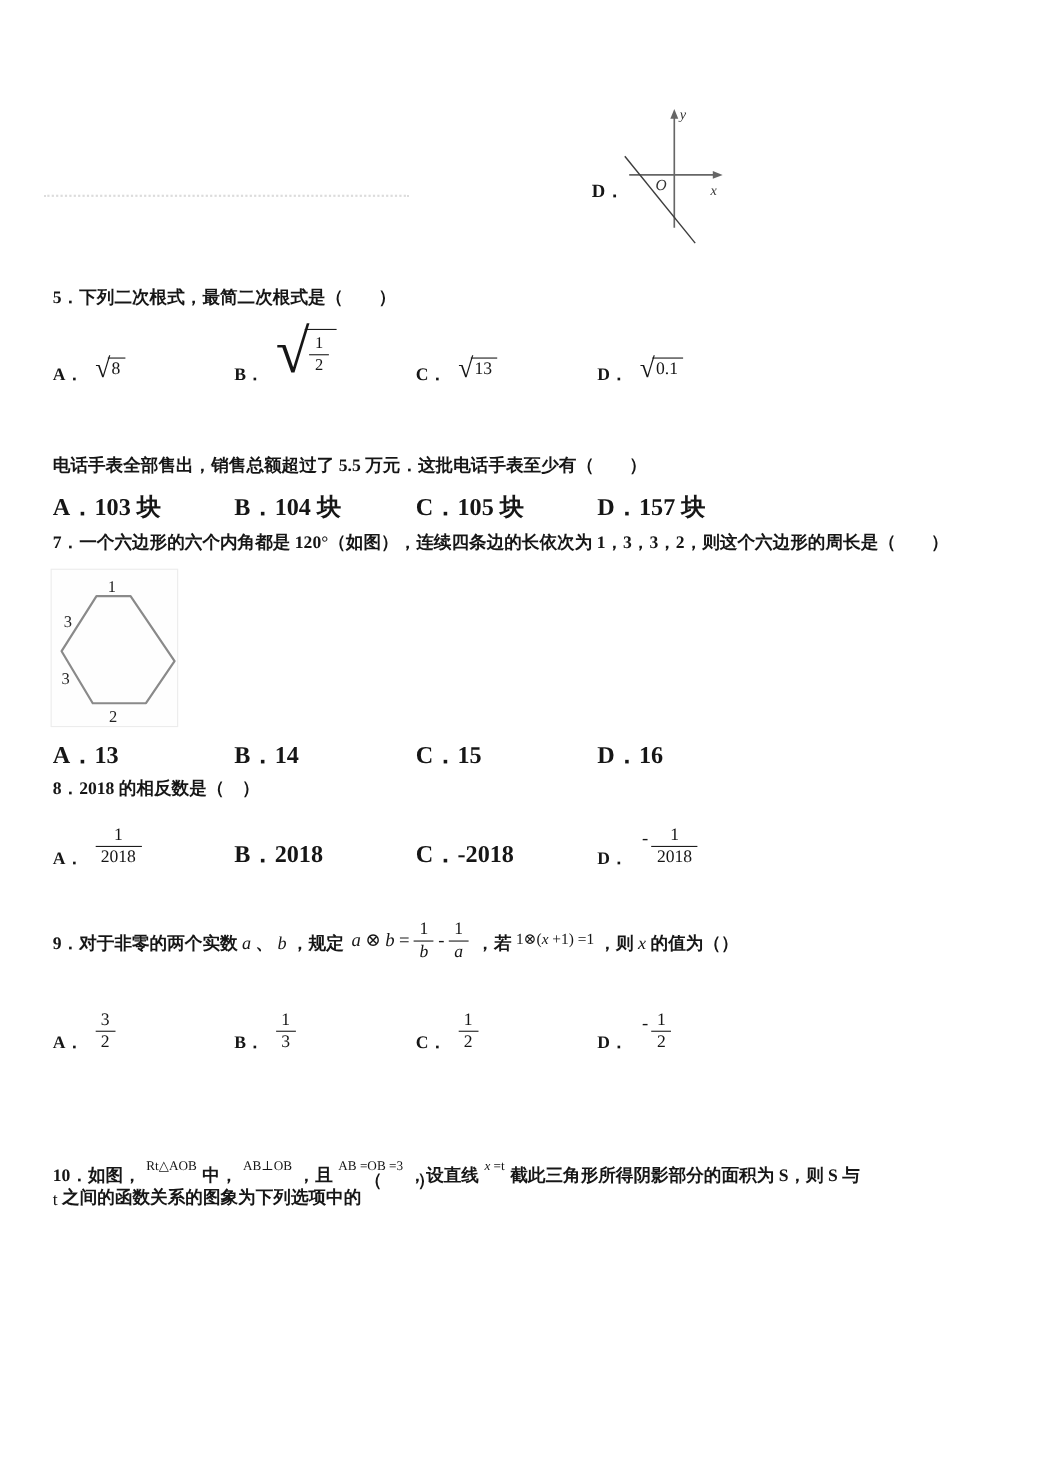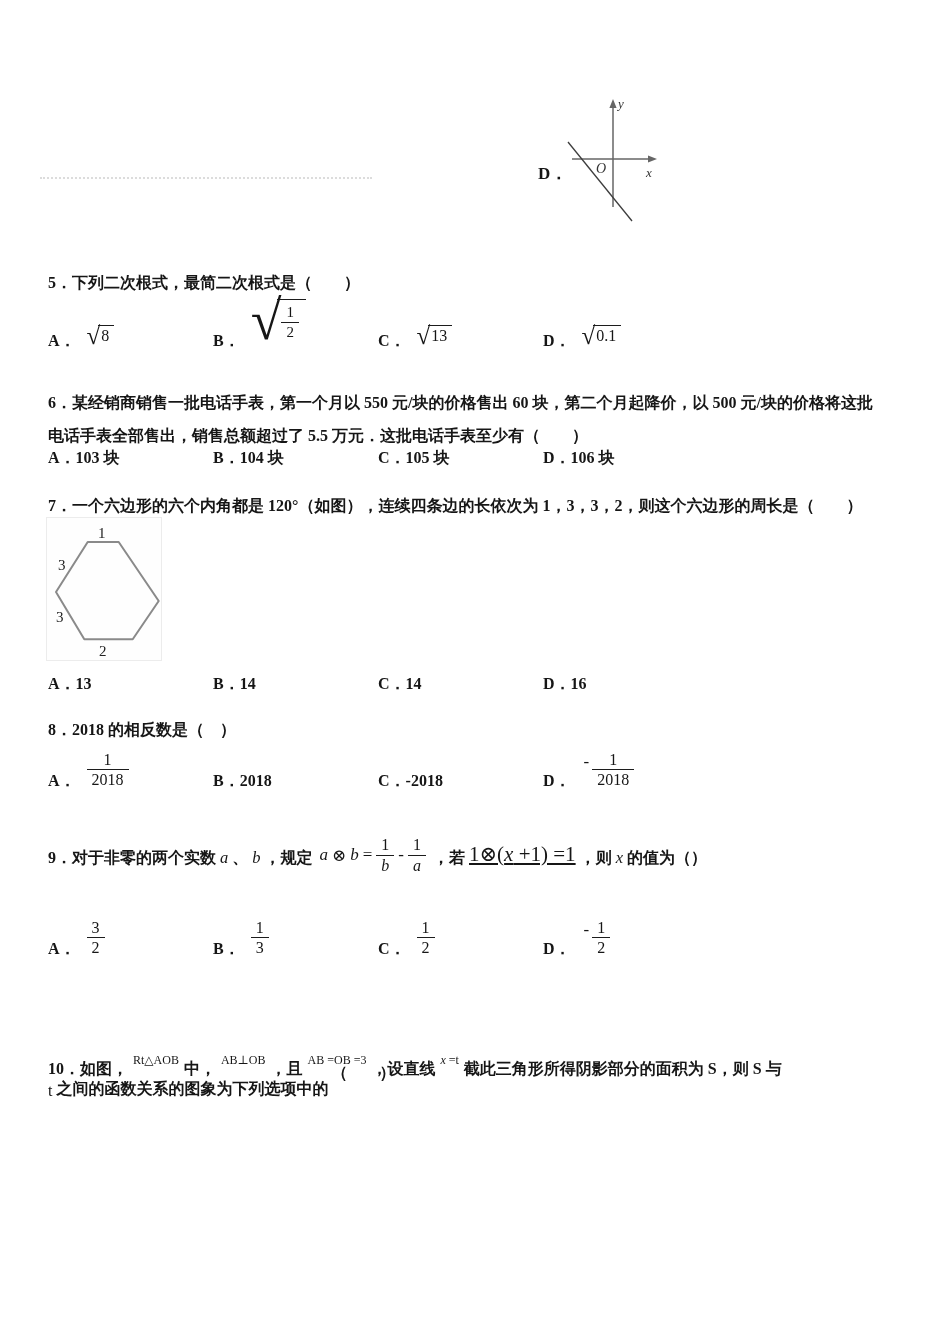--- a/index.html
+++ b/index.html
@@ -1,46 +1,46 @@
 <!DOCTYPE html>
 <html><head>
 <meta charset="utf-8">
 <style>
   html,body{margin:0;padding:0;background:#fff;}
   .page{position:relative;width:950px;height:1344px;background:#ffffff;overflow:hidden;
         font-family:"Liberation Serif","DejaVu Serif",serif;color:#161616;}
   .abs{position:absolute;}
   .cn{font-weight:700;}
-  .title{font-size:16px;line-height:1.25;white-space:nowrap;margin-top:12px;}
+  .title{font-size:16px;line-height:1.25;white-space:nowrap;}
   .artifact{position:absolute;left:40px;top:177px;width:332px;border-top:2px dotted #dcdcdc;height:0;}
   
   .optrow{position:absolute;left:0;width:950px;}
   .col-a{left:48px;} .col-b{left:213px;} .col-c{left:378px;} .col-d{left:543px;}
   .opt{position:absolute;bottom:0;display:flex;align-items:flex-end;white-space:nowrap;}
   .optletter{font-weight:700;font-size:16px;margin-right:11px;line-height:1.2;}
-  .plainopt{font-weight:700;font-size:16px;line-height:1.2;}
+  .plainopt{font-weight:700;font-size:22px;line-height:1.2;}
   
   .sqrt{display:inline-flex;align-items:flex-start;font-weight:400;}
   .sqrt .sign{font-size:25px;line-height:1;margin-right:-2px;transform:translateY(-2px);}
   .sqrt .body{border-top:1.4px solid #1c1c1c;font-size:16px;line-height:1.15;padding:1px 5px 0 3px;margin-top:0;}
   .sqrt2{display:inline-flex;align-items:flex-start;font-weight:400;}
   .sqrt2 .sign{font-size:56px;line-height:0.92;margin-right:-4px;transform:translateY(-3px);}
   .sqrt2 .fracwrap{border-top:1.4px solid #1c1c1c;margin-top:1px;padding:3px 7px 0 4px;}
   
   .frac{display:inline-flex;flex-direction:column;align-items:center;line-height:1.22;font-size:15px;font-weight:400;}
   .frac .num{padding:0 5px;}
   .frac .den{border-top:1.3px solid #1c1c1c;padding:0 5px;font-style:normal;}
   .frac.f16{font-size:16px;}
   .minus-mid{align-self:center;font-size:17px;margin:0 3px 15px 2px;font-weight:400;}
   
   .mixline{position:absolute;left:48px;display:flex;align-items:center;white-space:nowrap;font-size:16px;justify-content:space-between;}
   .formula{display:inline-flex;align-items:center;font-size:17px;font-weight:400;margin:0 7px;position:relative;top:-3px;}
   .formula .op{margin:0 4px;}
   .formula i{font-style:italic;}
-  .mcond{font-size:21px;font-weight:400;position:relative;top:-4px;margin:0 4px;text-decoration:underline;}
+  .mcond{font-size:14px;font-weight:400;position:relative;top:-4px;margin:0 4px;}
   .ivar{font-style:italic;font-weight:400;font-size:16.5px;margin:0 4px;}
   
   .q10line{position:absolute;left:48px;display:flex;align-items:flex-end;white-space:nowrap;font-size:16px;}
   .mraised{font-size:12px;font-weight:400;margin:0 5px 14px 5px;line-height:1;}
   .praised{margin:0 0 16px 3px;font-weight:700;}
   .tvar{font-weight:400;font-size:16px;margin-right:4px;}
   
   .figbox{position:absolute;border:1px solid #ececec;background:#fefefe;}
   svg text{font-family:"Liberation Serif","DejaVu Serif",serif;}
   .dlabel{position:absolute;font-weight:700;font-size:17px;}
@@ -92,43 +92,42 @@
     </div>
     <div class="opt col-d">
       <span class="optletter">D．</span>
       <span class="sqrt">
           <span class="sign">√</span>
           <span class="body">0.1</span>
         </span>
     </div>
   </div>
 
-  <div class="abs title cn" style="left:48px;top:381px;">6．某经销商销售一批电话手表，第一个月以 550 元/块的价格售出 60 块，第二个月起降价，以 500 元/块的价格将这批</div>
   <div class="abs title cn" style="left:48px;top:414px;text-align:right;">电话手表全部售出，销售总额超过了 5.5 万元．这批电话手表至少有（　　）</div>
   <div class="optrow" style="top:448px;height:20px;">
     <span class="abs plainopt col-a">A．103 块</span>
     <span class="abs plainopt col-b">B．104 块</span>
     <span class="abs plainopt col-c">C．105 块</span>
-    <span class="abs plainopt col-d">D．106 块</span>
+    <span class="abs plainopt col-d">D．157 块</span>
   </div>
 
   <div class="abs title cn" style="left:48px;top:484px;">7．一个六边形的六个内角都是 120°（如图），连续四条边的长依次为 1，3，3，2，则这个六边形的周长是（　　）</div>
   <div class="figbox" style="left:46px;top:517px;width:114px;height:142px;">
     <svg width="114" height="142" viewBox="0 0 114 142">
       <polygon points="40.7,24 71.7,24 111.7,83 85.7,121.3 37.3,121.3 9,74" fill="none" stroke="#8a8a8a" stroke-width="2" stroke-linejoin="round"></polygon>
       <text x="51" y="20" font-size="15" fill="#222">1</text>
       <text x="11" y="52" font-size="15" fill="#222">3</text>
       <text x="9" y="104" font-size="15" fill="#222">3</text>
       <text x="52" y="138" font-size="15" fill="#222">2</text>
     </svg>
   </div>
   <div class="optrow" style="top:674px;height:20px;padding-left:46px;">
     <span class="abs plainopt col-a">A．13</span>
     <span class="abs plainopt col-b">B．14</span>
-    <span class="abs plainopt col-c">C．14</span>
+    <span class="abs plainopt col-c">C．15</span>
     <span class="abs plainopt col-d">D．16</span>
   </div>
 
   <div class="abs title cn" style="left:48px;top:708px;">8．2018 的相反数是（　）</div>
   <div class="optrow" style="top:738px;height:52px;">
     <div class="opt col-a">
       <span class="optletter">A．</span>
       <span class="frac f16">
           <span class="num">1</span>
           <span class="den">2018</span>

